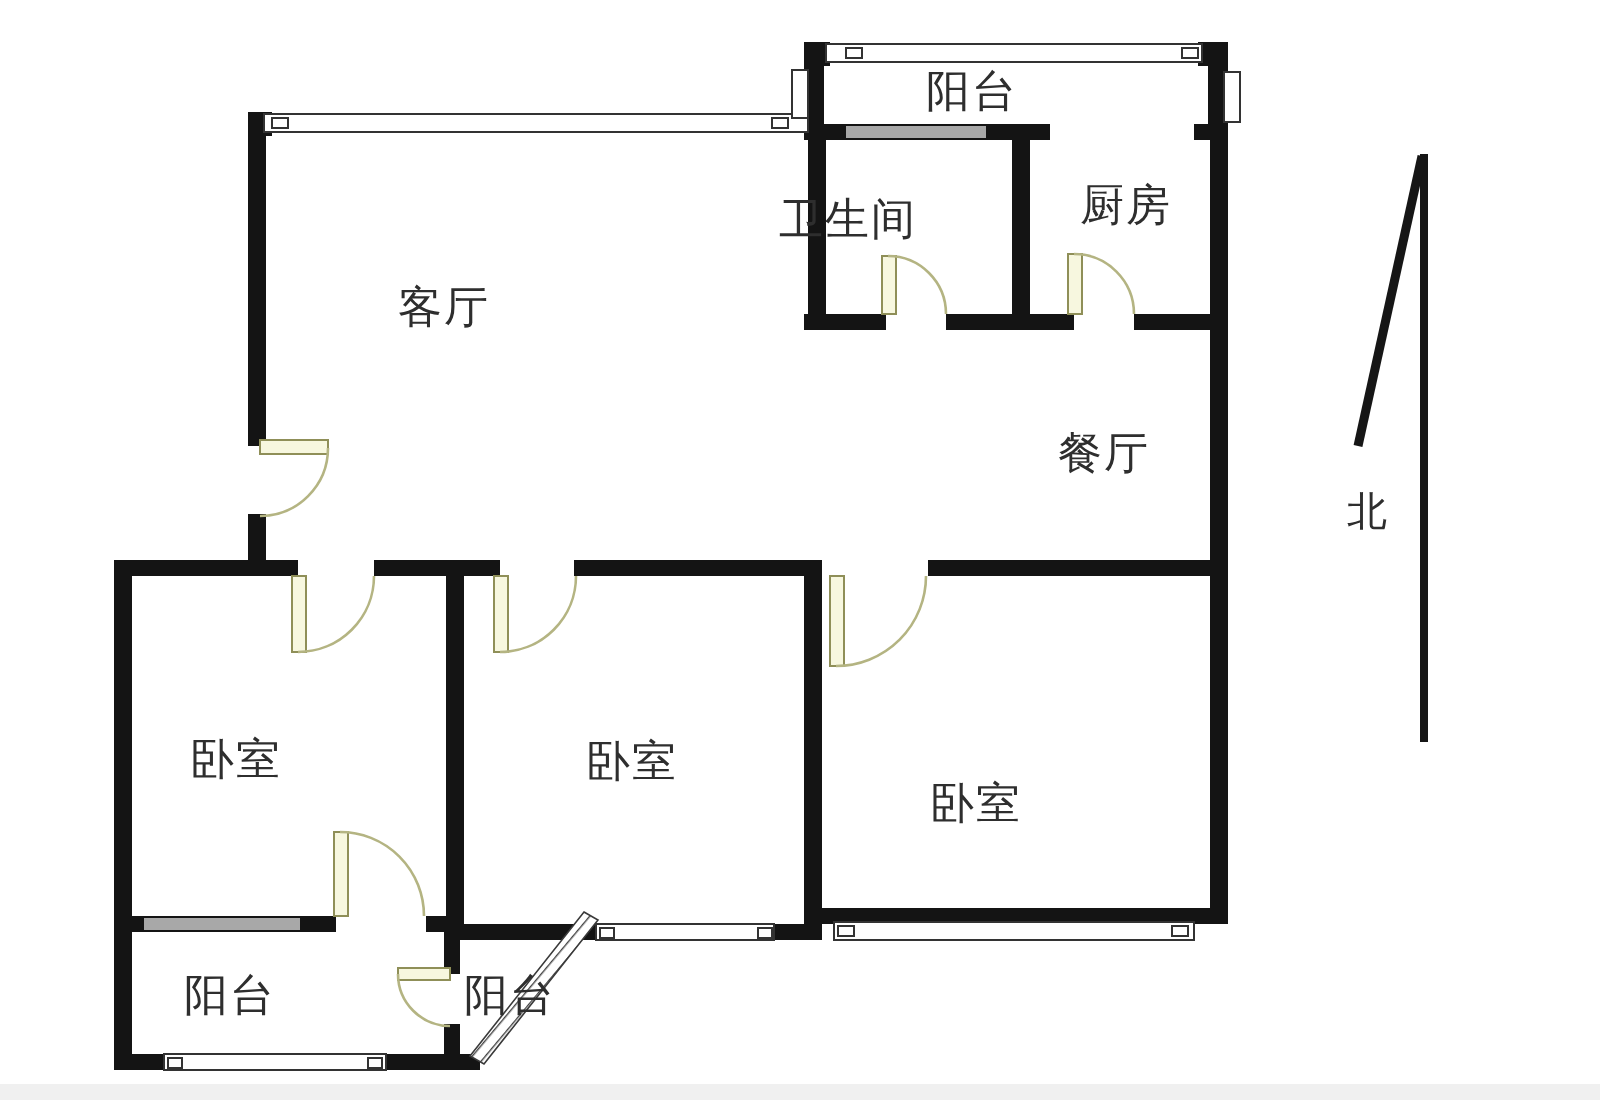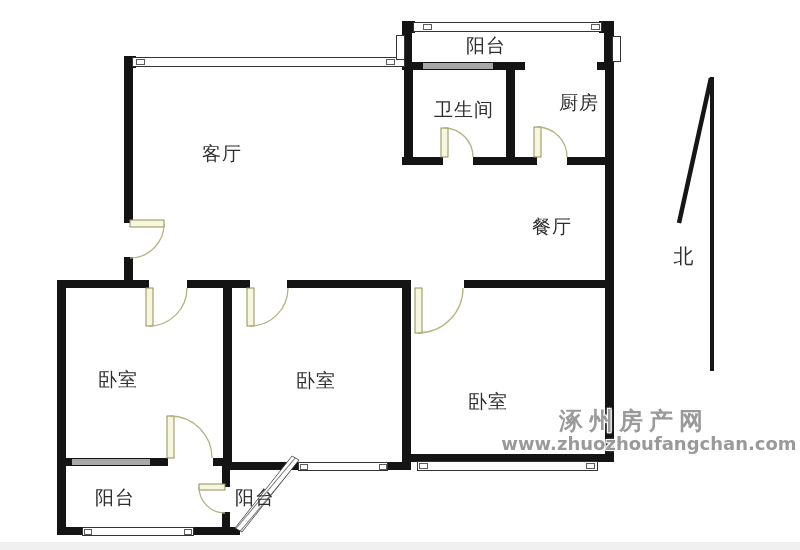--- a/index.html
+++ b/index.html
@@ -3,21 +3,21 @@
 <meta charset="utf-8">
 <style>
   html,body{margin:0;padding:0;background:#ffffff;}
   body{width:800px;height:550px;overflow:hidden;position:relative;
        font-family:"Liberation Sans", sans-serif;}
   .plan{position:absolute;left:0;top:0;width:800px;height:550px;}
   svg{position:absolute;left:0;top:0;}
   .room-label{
     position:absolute;transform:translate(-50%,-50%);
     font-family:"Liberation Serif","DejaVu Serif",serif;
-    font-size:19px;color:#2e2e2e;white-space:nowrap;letter-spacing:1px;
+    font-size:22px;color:#2e2e2e;white-space:nowrap;letter-spacing:1px;
     z-index:5;
   }
   .north-label{font-size:20px;}
   .watermark{position:absolute;z-index:9;transform:translate(-50%,-50%);
     color:#9a9a9a;font-weight:bold;white-space:nowrap;
     text-shadow:-1px -1px 0 #fff,1px -1px 0 #fff,-1px 1px 0 #fff,1px 1px 0 #fff,0 0 3px #fff;}
   .wm1{left:634px;top:421px;font-size:24px;letter-spacing:6px;
        font-family:"Liberation Serif","DejaVu Serif",serif;}
   .wm2{left:649px;top:443px;font-size:18px;letter-spacing:0px;
        font-family:"DejaVu Sans","Liberation Sans",sans-serif;}
@@ -152,26 +152,24 @@
   <g stroke="#161616">
     <line x1="712" y1="77" x2="712" y2="371" stroke-width="4"></line>
     <line x1="711" y1="78" x2="679" y2="223" stroke-width="4.5"></line>
   </g>
 
   <rect x="0" y="542" width="800" height="8" fill="#f0f0f0"></rect>
 </svg>
 
   <span class="room-label" style="left:222px;top:154px">客厅</span>
   <span class="room-label" style="left:486px;top:46px">阳台</span>
-  <span class="room-label" style="left:464px;top:110px">卫生间</span>
-  <span class="room-label" style="left:579px;top:103px">厨房</span>
+  <span class="room-label" style="left:424px;top:110px">卫生间</span>
+  <span class="room-label" style="left:563px;top:103px">厨房</span>
   <span class="room-label" style="left:552px;top:227px">餐厅</span>
   <span class="room-label" style="left:118px;top:380px">卧室</span>
   <span class="room-label" style="left:316px;top:381px">卧室</span>
   <span class="room-label" style="left:488px;top:402px">卧室</span>
   <span class="room-label" style="left:115px;top:498px">阳台</span>
   <span class="room-label" style="left:255px;top:498px">阳台</span>
   <span class="room-label north-label" style="left:684px;top:256px">北</span>
 
-  <span class="watermark wm1">涿州房产网</span>
-  <span class="watermark wm2">www.zhuozhoufangchan.com</span>
 
 </div>
 
 </body></html>

